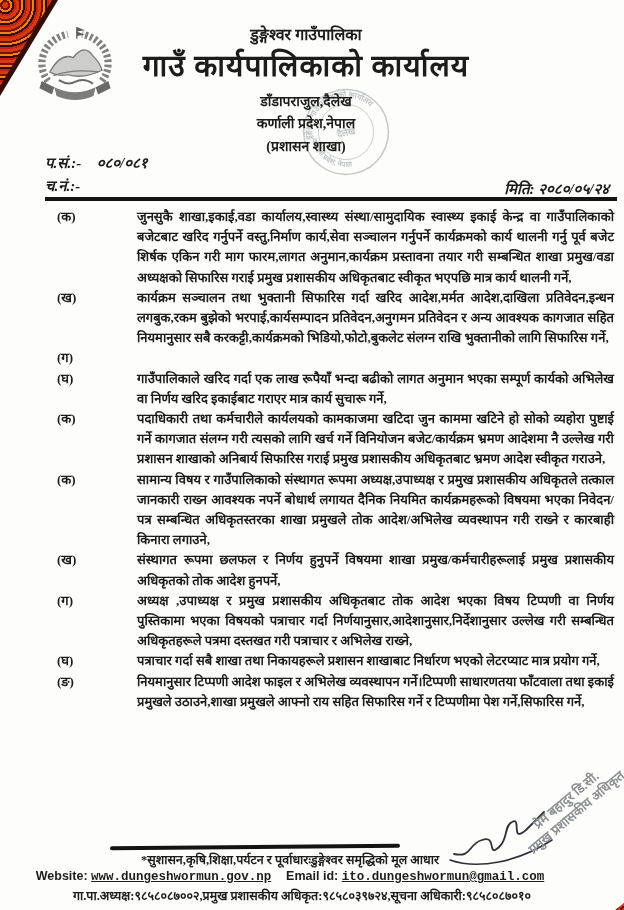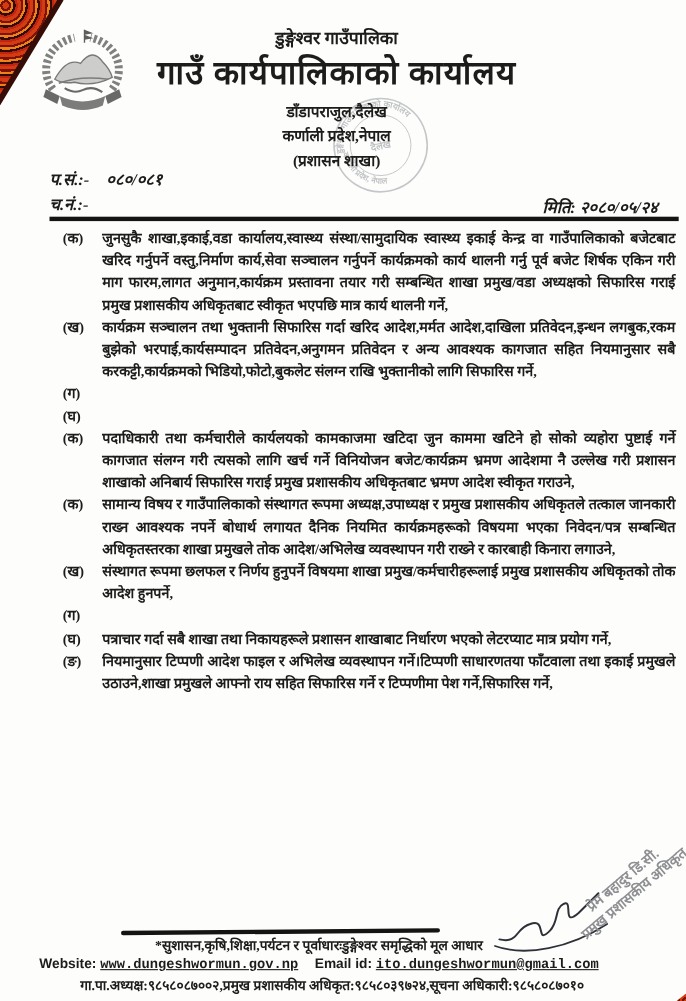--- a/index.html
+++ b/index.html
@@ -27,30 +27,30 @@
   .hdr-branch{top:136px;font-size:14px;}
 
   .emblem{position:absolute;left:30px;top:24px;width:90px;height:88px;opacity:.9;}
 
   .stamp{position:absolute;left:298px;top:86px;width:96px;height:92px;opacity:.5;
          transform:rotate(-12deg);pointer-events:none;}
 
   .meta{position:absolute;font-size:15px;font-weight:700;font-style:italic;}
   .meta-ref{left:45px;top:152px;}
   .meta-serial{left:45px;top:175px;}
-  .meta-date{right:26px;top:178px;}
+  .meta-date{right:15px;top:178px;}
   .rule{position:absolute;left:45px;right:7px;top:197px;height:3.5px;background:#141412;}
 
   
   .body-wrap{position:absolute;left:28px;top:207px;width:586px;font-size:13px;
              line-height:20.2px;font-weight:700;color:#1b1b19;}
   .sec-title{padding-left:2px;margin-top:2px;}
   .item{display:flex;text-align:justify;}
   .item .lbl{flex:0 0 36px;margin-left:29px;}
-  .item .txt{flex:1;}
+  .item .txt{flex:1;margin-left:44px;}
 
   
   .sig-scribble{position:absolute;left:448px;top:796px;width:130px;height:76px;}
   .sig-stamp{position:absolute;left:500px;top:800px;width:150px;text-align:center;
     color:#8d8f93;font-weight:700;font-size:13px;line-height:16px;
     transform:rotate(-40deg);transform-origin:40% 50%;}
 
   
   .foot-rule{position:absolute;left:110px;top:845px;width:290px;height:3.6px;
     background:#141412;transform:rotate(-.5deg);border-radius:2px;}
@@ -127,35 +127,37 @@
       </div>
       <div class="item">
         <span class="lbl">(ख)</span>
         <span class="txt">कार्यक्रम सञ्चालन तथा भुक्तानी सिफारिस गर्दा खरिद आदेश,मर्मत आदेश,दाखिला प्रतिवेदन,इन्धन लगबुक,रकम बुझेको भरपाई,कार्यसम्पादन प्रतिवेदन,अनुगमन प्रतिवेदन र अन्य आवश्यक कागजात सहित नियमानुसार सबै करकट्टी,कार्यक्रमको भिडियो,फोटो,बुकलेट संलग्न राखि भुक्तानीको लागि सिफारिस गर्ने,</span>
       </div>
       <div class="item">
         <span class="lbl">(ग)</span>
       </div>
       <div class="item">
         <span class="lbl">(घ)</span>
+        <span class="txt">गाउँपालिकाले खरिद गर्दा एक लाख रूपैयाँ भन्दा बढीको लागत अनुमान भएका सम्पूर्ण कार्यको अभिलेख वा निर्णय खरिद इकाईबाट गराएर मात्र कार्य सुचारू गर्ने,</span>
       </div>
       <div class="item">
         <span class="lbl">(क)</span>
         <span class="txt">पदाधिकारी तथा कर्मचारीले कार्यलयको कामकाजमा खटिदा जुन काममा खटिने हो सोको व्यहोरा पुष्टाई गर्ने कागजात संलग्न गरी त्यसको लागि खर्च गर्ने विनियोजन बजेट/कार्यक्रम भ्रमण आदेशमा नै उल्लेख गरी प्रशासन शाखाको अनिबार्य सिफारिस गराई प्रमुख प्रशासकीय अधिकृतबाट भ्रमण आदेश स्वीकृत गराउने,</span>
       </div>
       <div class="item">
         <span class="lbl">(क)</span>
         <span class="txt">सामान्य विषय र गाउँपालिकाको संस्थागत रूपमा अध्यक्ष,उपाध्यक्ष र प्रमुख प्रशासकीय अधिकृतले तत्काल जानकारी राख्न आवश्यक नपर्ने बोधार्थ लगायत दैनिक नियमित कार्यक्रमहरूको विषयमा भएका निवेदन/पत्र सम्बन्धित अधिकृतस्तरका शाखा प्रमुखले तोक आदेश/अभिलेख व्यवस्थापन गरी राख्ने र कारबाही किनारा लगाउने,</span>
       </div>
       <div class="item">
         <span class="lbl">(ख)</span>
         <span class="txt">संस्थागत रूपमा छलफल र निर्णय हुनुपर्ने विषयमा शाखा प्रमुख/कर्मचारीहरूलाई प्रमुख प्रशासकीय अधिकृतको तोक आदेश हुनपर्ने,</span>
       </div>
       <div class="item">
         <span class="lbl">(ग)</span>
+        <span class="txt">अध्यक्ष ,उपाध्यक्ष र प्रमुख प्रशासकीय अधिकृतबाट तोक आदेश भएका विषय टिप्पणी वा निर्णय पुस्तिकामा भएका विषयको पत्राचार गर्दा निर्णयानुसार,आदेशानुसार,निर्देशानुसार उल्लेख गरी सम्बन्धित अधिकृतहरूले पत्रमा दस्तखत गरी पत्राचार र अभिलेख राख्ने,</span>
       </div>
       <div class="item">
         <span class="lbl">(घ)</span>
         <span class="txt">पत्राचार गर्दा सबै शाखा तथा निकायहरूले प्रशासन शाखाबाट निर्धारण भएको लेटरप्याट मात्र प्रयोग गर्ने,</span>
       </div>
       <div class="item">
         <span class="lbl">(ङ)</span>
         <span class="txt">नियमानुसार टिप्पणी आदेश फाइल र अभिलेख व्यवस्थापन गर्ने।टिप्पणी साधारणतया फाँटवाला तथा इकाई प्रमुखले उठाउने,शाखा प्रमुखले आफ्नो राय सहित सिफारिस गर्ने र टिप्पणीमा पेश गर्ने,सिफारिस गर्ने,</span>
       </div>
     </div>

